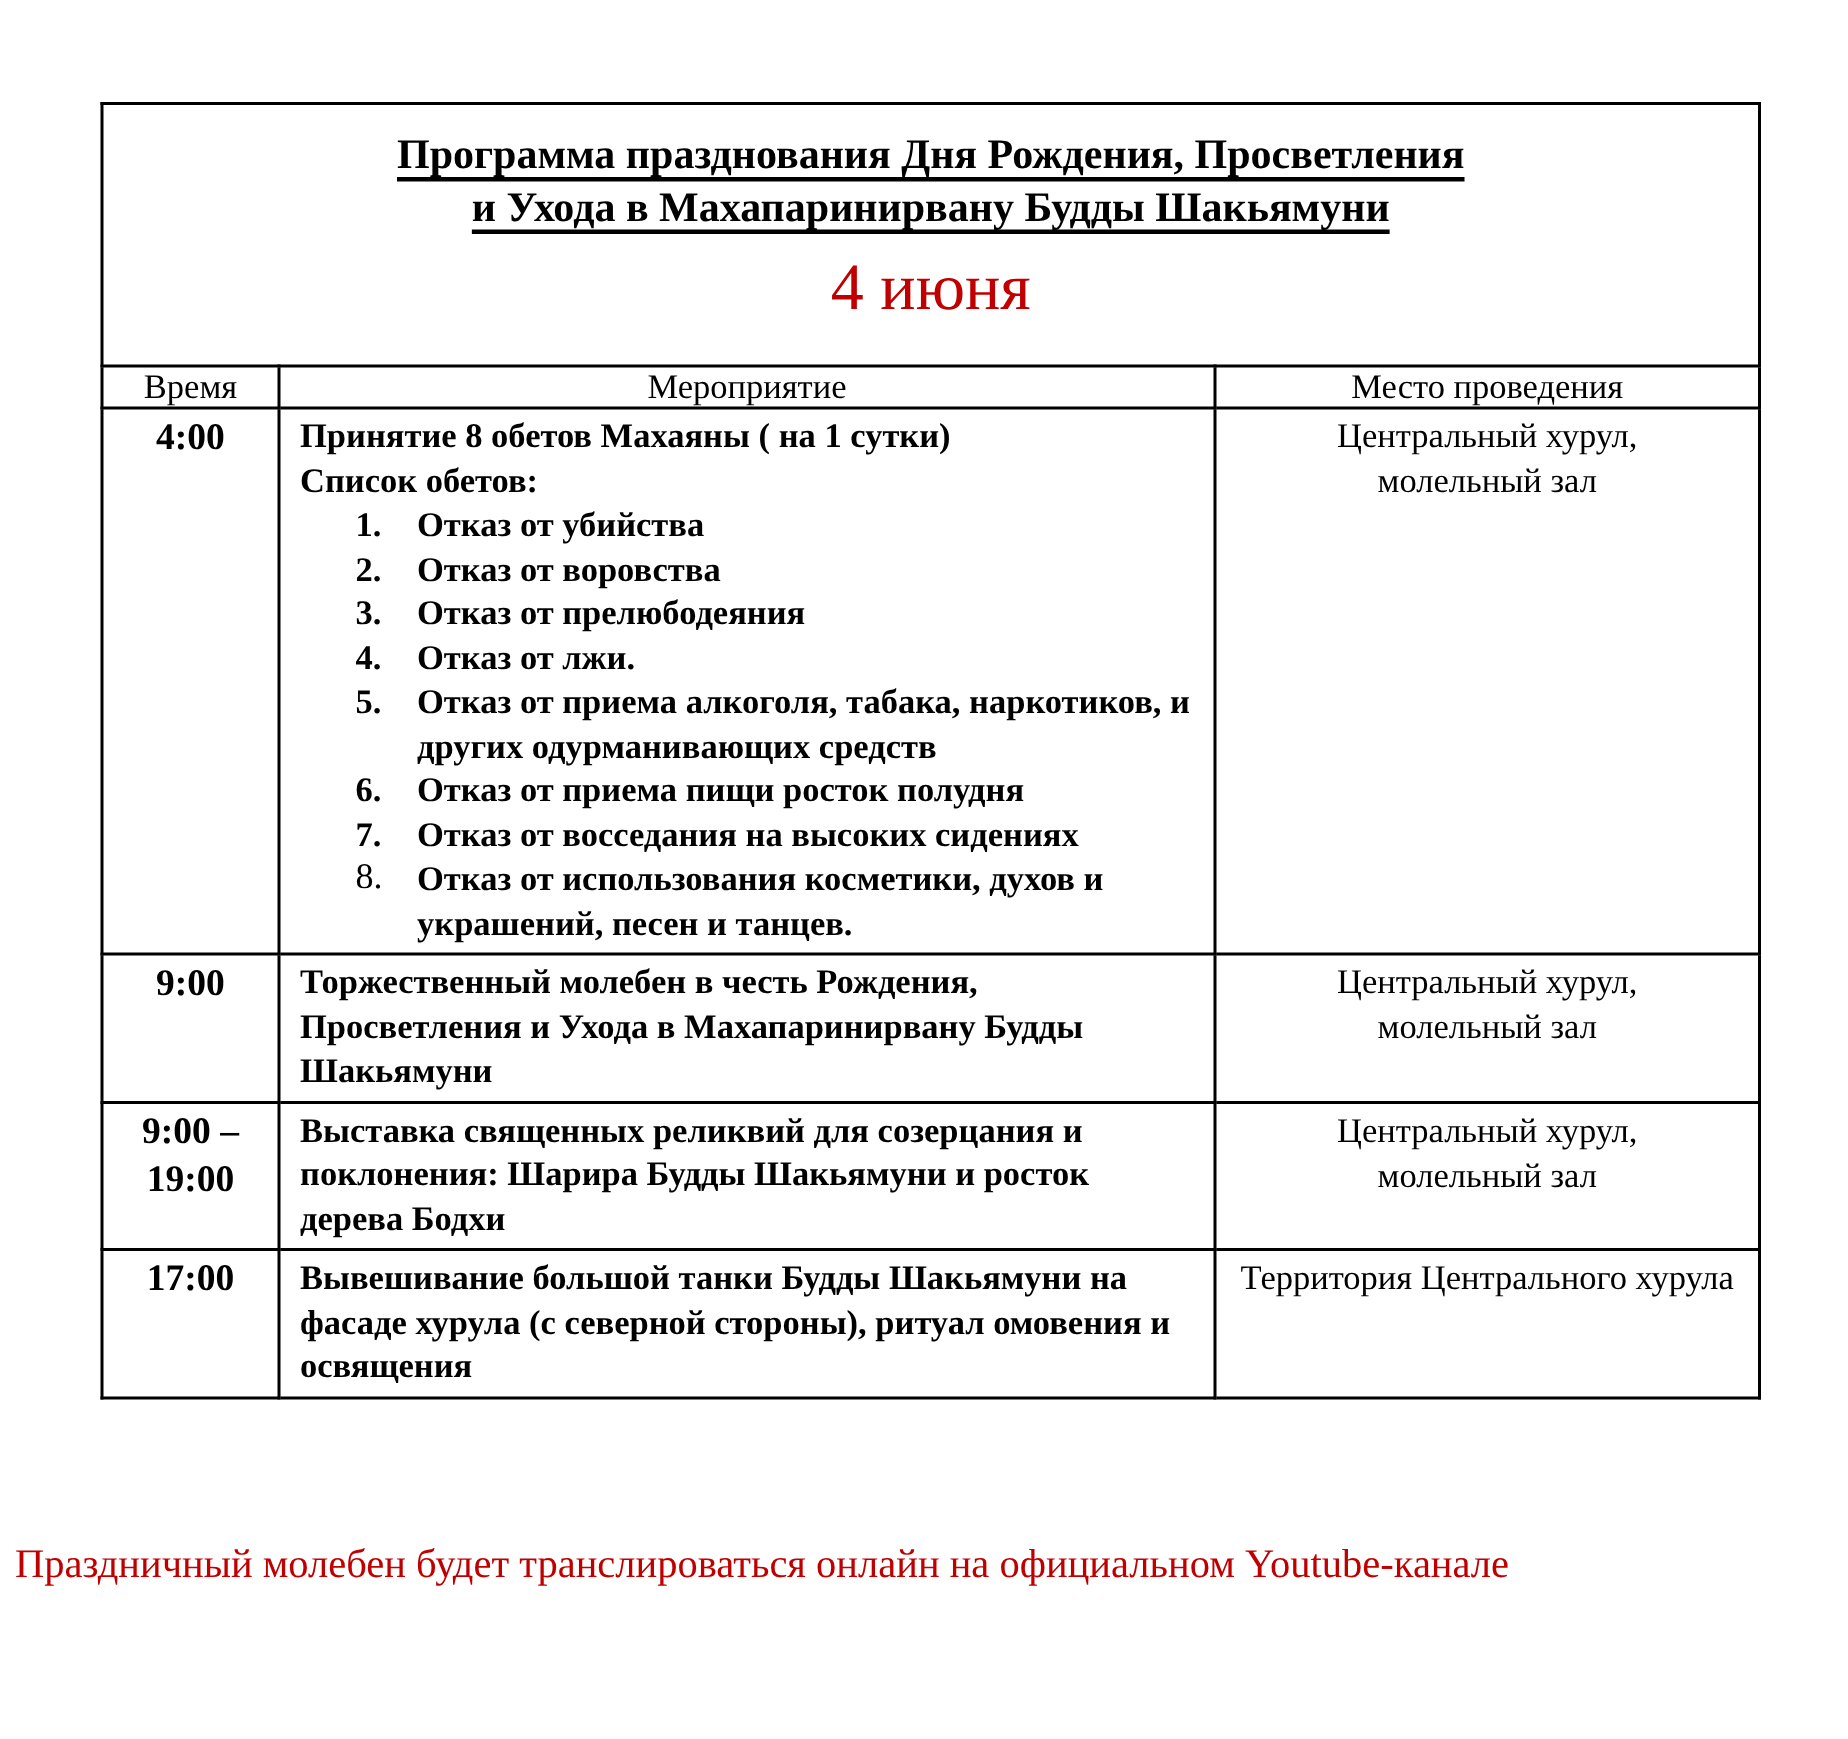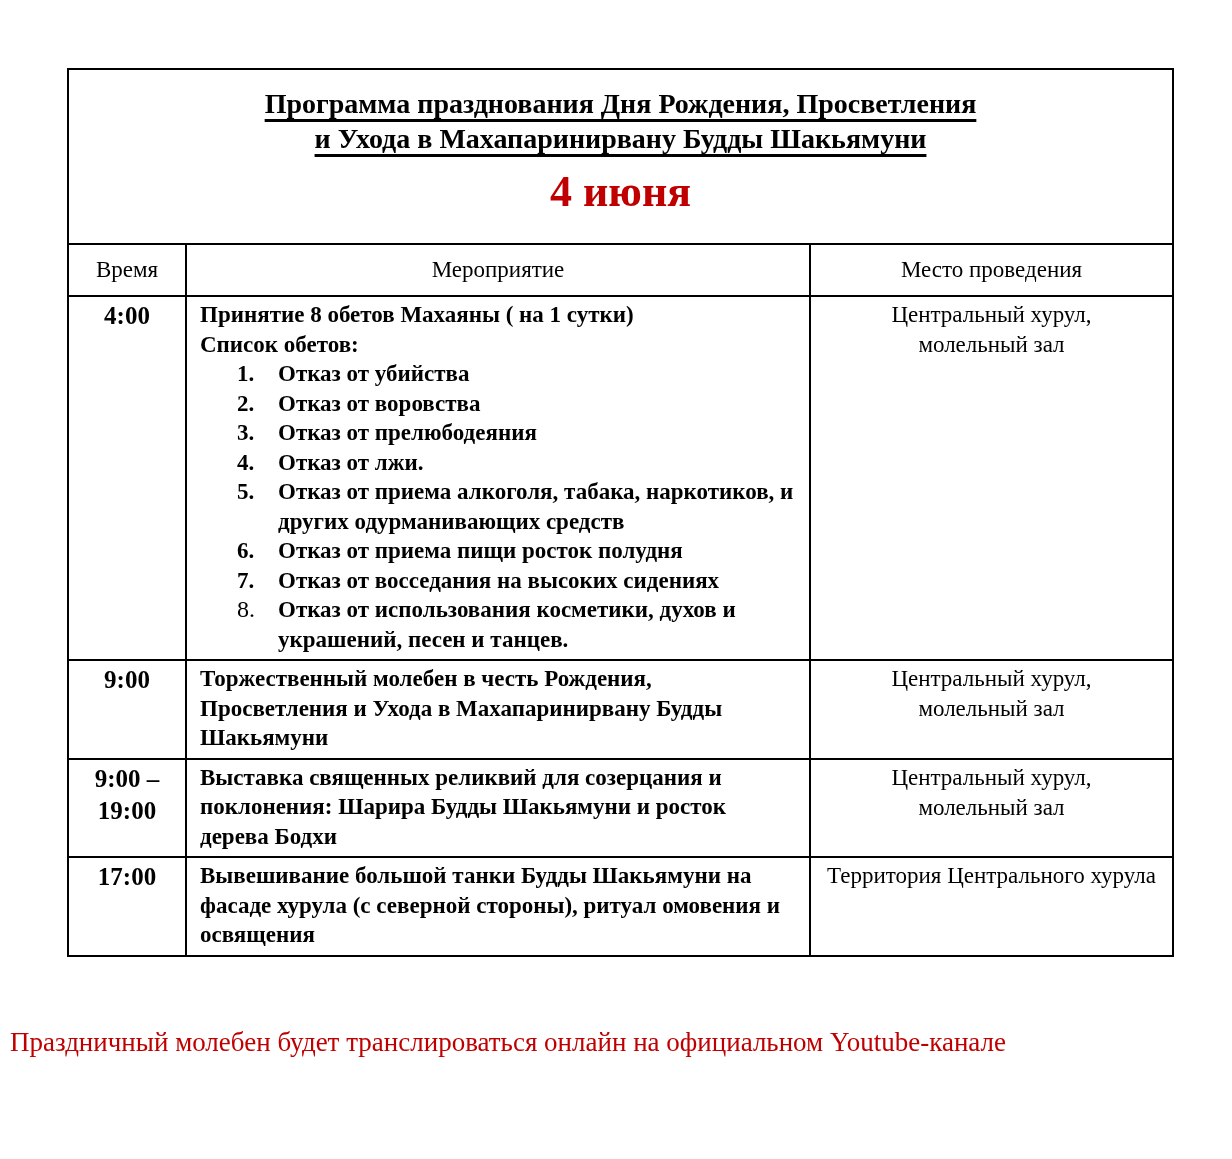--- a/index.html
+++ b/index.html
@@ -37,32 +37,32 @@
   .title-line {
     font-size: 28px;
     font-weight: bold;
     line-height: 35px;
     text-decoration: underline;
     text-decoration-thickness: 3px;
     text-underline-offset: 6px;
   }
   .date-line {
     font-size: 44px;
-    font-weight: bold;
+    font-weight: normal;
     margin-top: 12px;
     line-height: 48px;
   }
   
   th.col-header {
     font-size: 23px;
     font-weight: normal;
     height: 26px;
     text-align: center;
     vertical-align: middle;
-    padding: 12px 2px;
+    padding: 0 2px;
   }
   
   td.time-cell {
     font-size: 25px;
     font-weight: bold;
     text-align: center;
     line-height: 32px;
     padding: 3px 6px 2px 6px;
   }
   td.event-cell {

